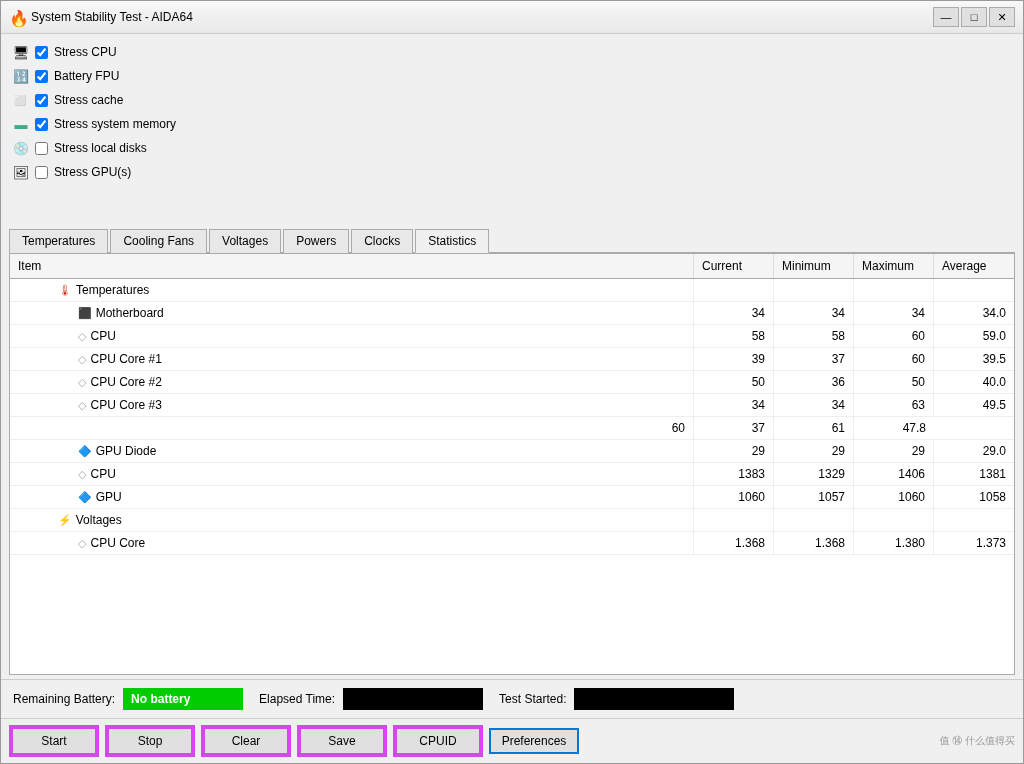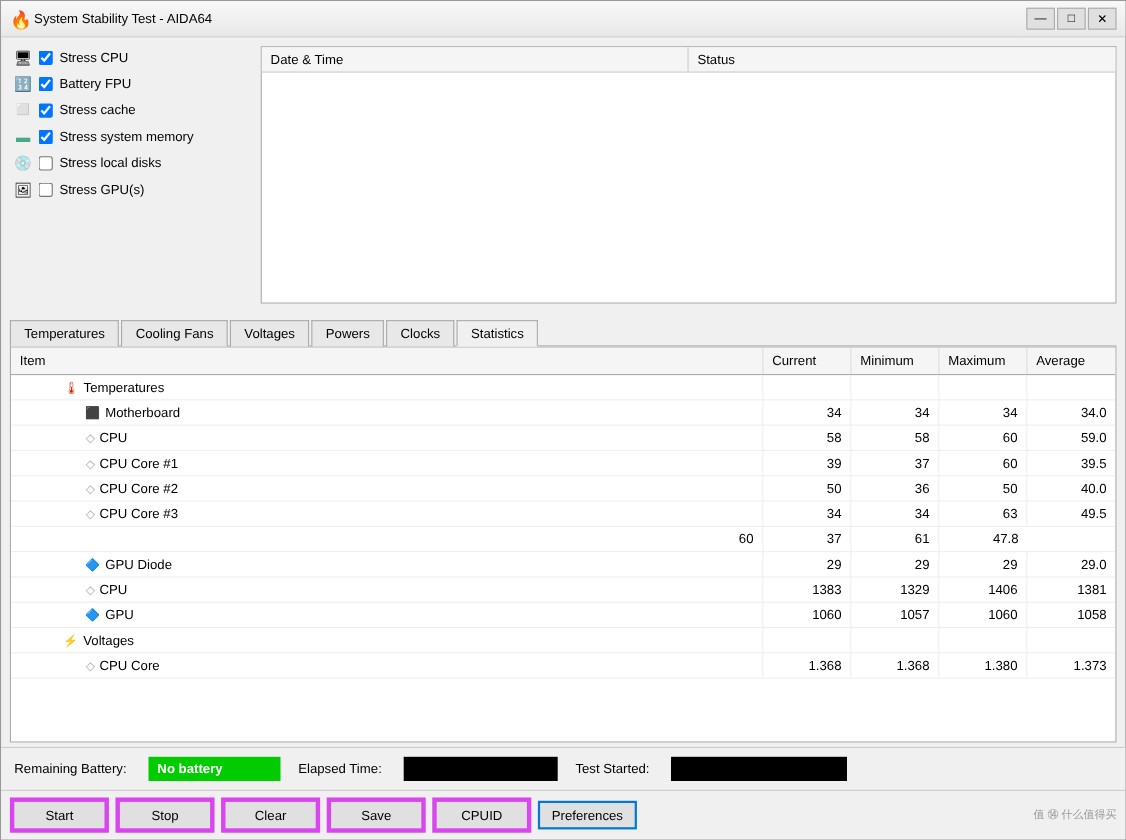--- a/index.html
+++ b/index.html
@@ -136,21 +136,21 @@
       border-bottom: 1px solid #f0f0f0;
       font-weight: normal;
       background: #f0f0f0;
       border-bottom-color: #f0f0f0;
     }
 
     .table-area {
       margin: 0 8px 4px 8px;
       border: 1px solid #aaa;
       background: white;
-      height: 360px;
+      height: 422px;
       overflow: hidden;
       display: flex;
       flex-direction: column;
     }
     .table-header {
       display: grid;
       grid-template-columns: 1fr 80px 80px 80px 80px;
       background: #f5f5f5;
       border-bottom: 1px solid #aaa;
       flex-shrink: 0;
@@ -199,21 +199,21 @@
       padding: 8px 12px;
       display: flex;
       align-items: center;
       gap: 16px;
       background: #f0f0f0;
       border-top: 1px solid #ccc;
     }
     .status-item {
       display: flex;
       align-items: center;
-      gap: 20px;
+      gap: 8px;
       font-size: 12px;
     }
     .status-value {
       background: black;
       color: white;
       padding: 3px 8px;
       font-size: 12px;
       min-width: 120px;
       height: 22px;
       display: inline-flex;
@@ -303,27 +303,20 @@
         <input type="checkbox" style="">
         <span class="checkbox-label">Stress local disks</span>
       </div>
       <div class="checkbox-row">
         <span class="row-icon">🖼</span>
         <input type="checkbox" style="">
         <span class="checkbox-label">Stress GPU(s)</span>
       </div>
     </div>
 
-    <div class="right-panel">
-      <div class="log-header">
-        <div class="log-header-cell">Date &amp; Time</div>
-        <div class="log-header-cell">Status</div>
-      </div>
-      <div class="log-body"></div>
-    </div>
   </div>
 
   <div class="tabs-area">
     <div class="tabs">
       <div class="tab">Temperatures</div>
       <div class="tab">Cooling Fans</div>
       <div class="tab">Voltages</div>
       <div class="tab">Powers</div>
       <div class="tab">Clocks</div>
       <div class="tab active">Statistics</div>

